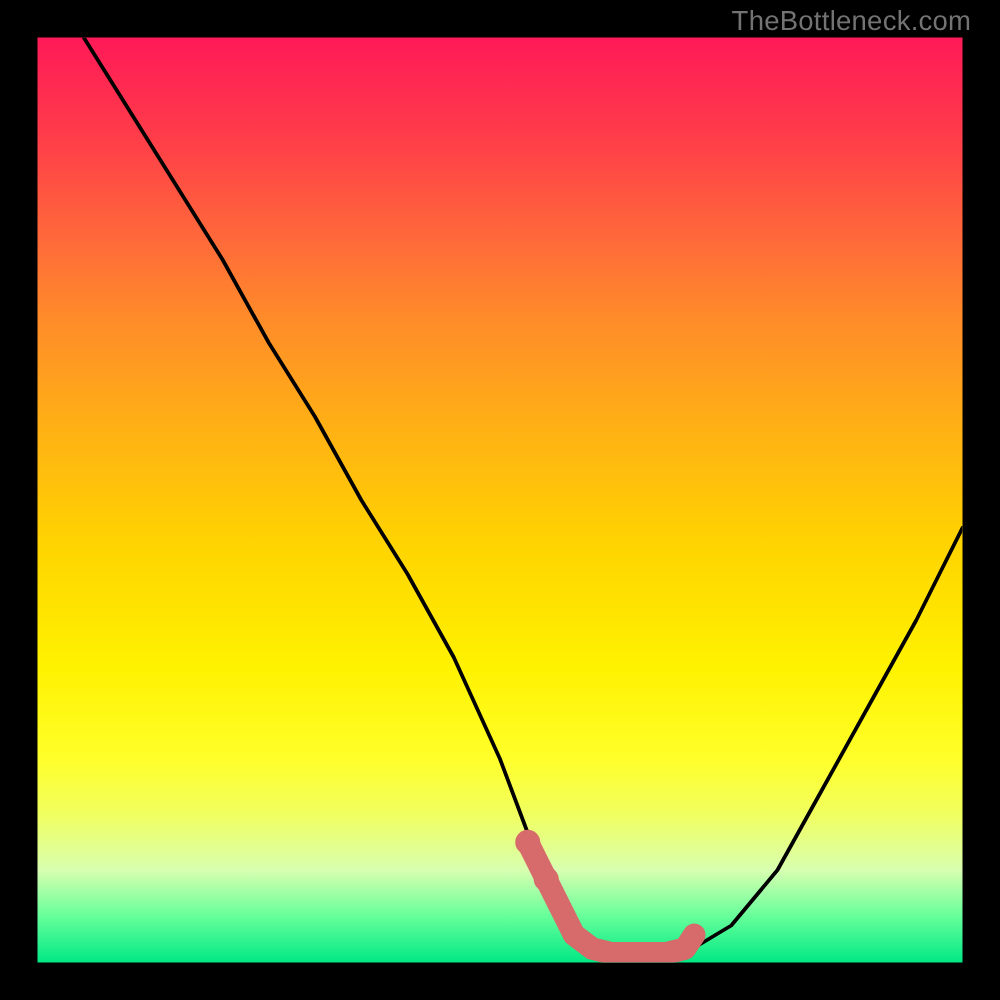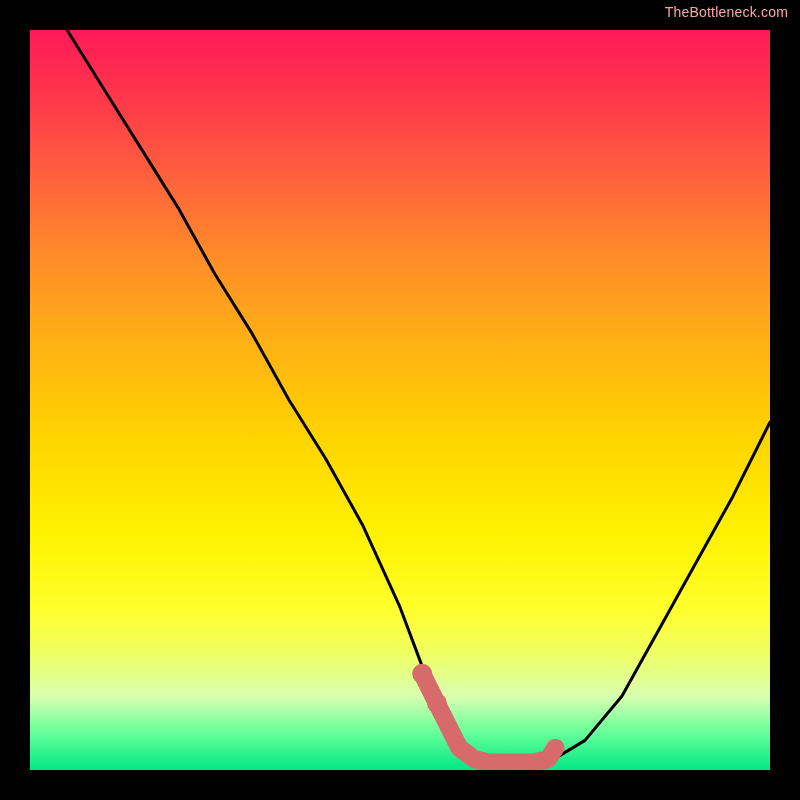--- a/index.html
+++ b/index.html
@@ -40,24 +40,24 @@
   .plot svg {
     position: absolute;
     left: 0;
     top: 0;
     width: 740px;
     height: 740px;
   }
   .watermark {
     position: absolute;
     top: 4px;
-    right: 12px;
+    right: 23px;
     font-family: Arial, Helvetica, sans-serif;
-    font-size: 14px;
-    color: #fca5a5;
+    font-size: 22px;
+    color: #737373;
     letter-spacing: 0.2px;
     user-select: none;
   }
 </style>
 </head>
 <body>
 <div class="stage">
 
   <div class="watermark">TheBottleneck.com</div>
 

